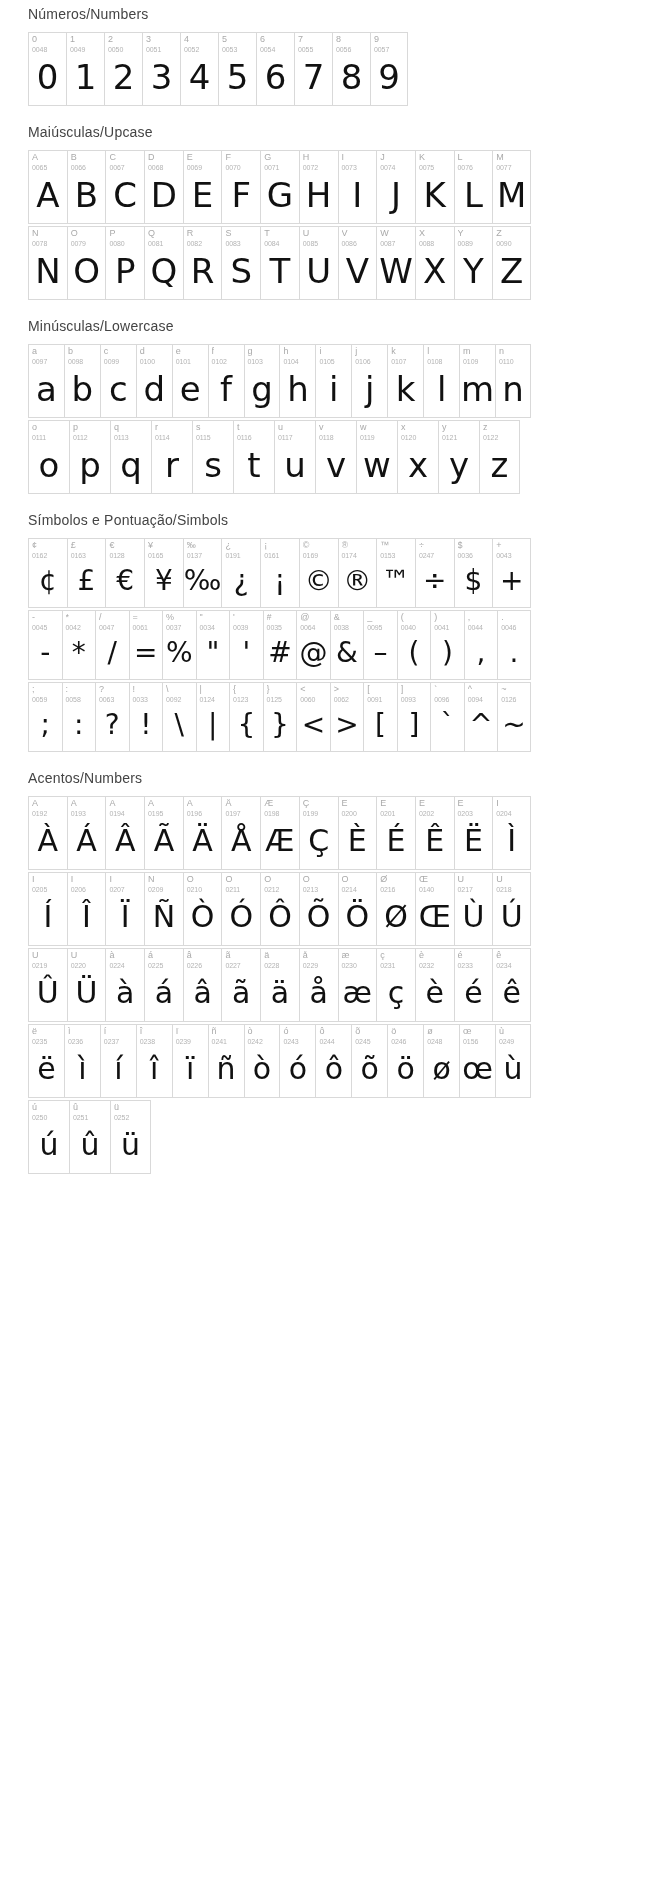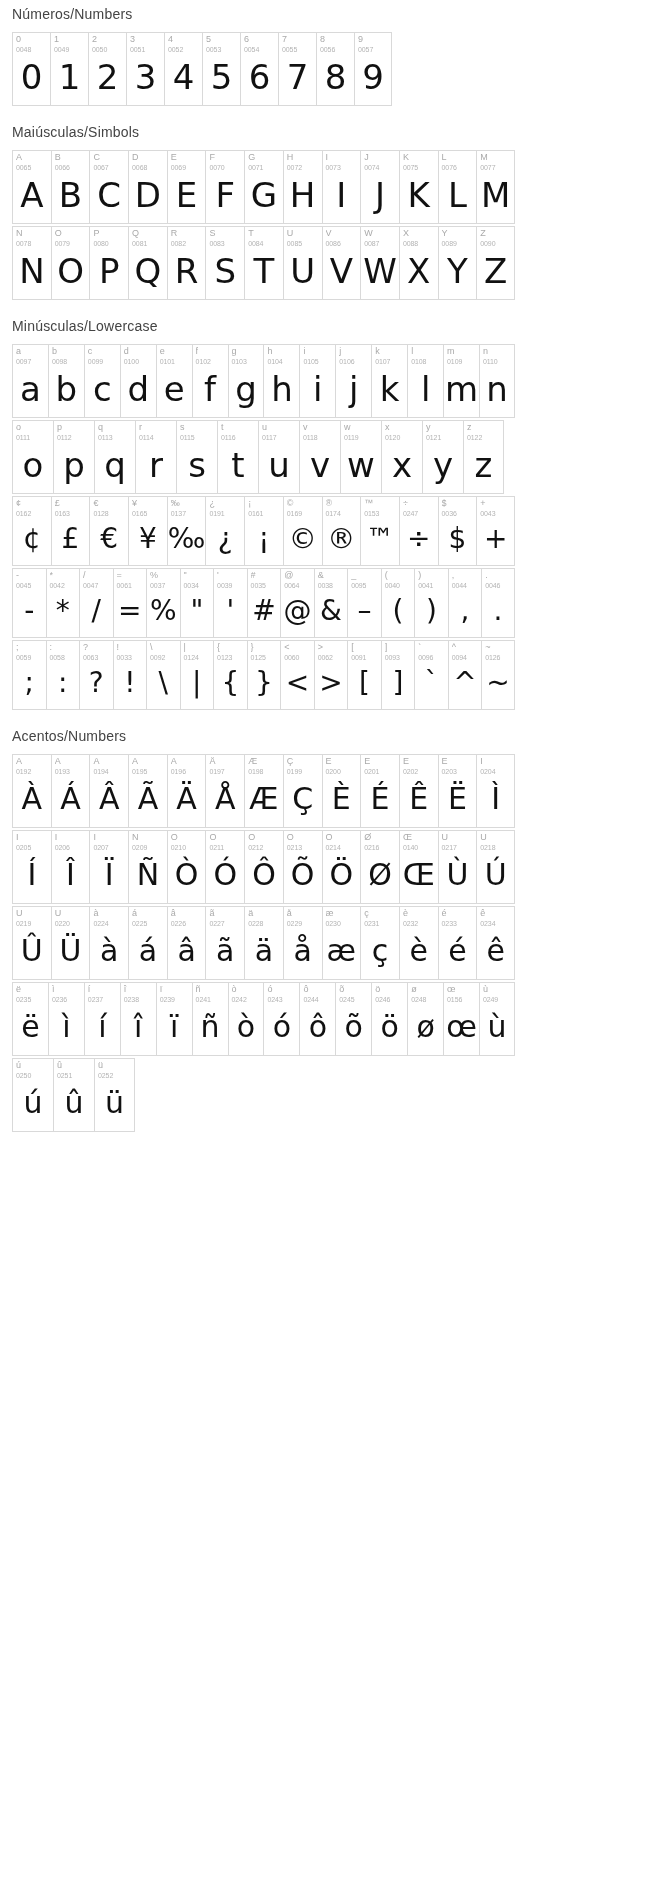--- a/index.html
+++ b/index.html
@@ -9,20 +9,21 @@
     width: 661px;
   }
   body {
     font-family: "Liberation Sans", sans-serif;
     color: #222;
   }
   .page {
     width: 527px;
     box-sizing: border-box;
     padding: 0 12px 20px 12px;
+    margin-left: 16px;
   }
   .section-title {
     font-size: 14px;
     color: #444;
     font-weight: 400;
     margin: 18px 0 10px 0;
     letter-spacing: 0.2px;
   }
   .section-title.first { margin-top: 6px; }
 
@@ -155,21 +156,21 @@
         <div class="glyph">8</div>
       </div>
       <div class="cell w-num">
         <div class="meta">
           <div class="ch-small">9</div>
           <div class="code">0057</div>
         </div>
         <div class="glyph">9</div>
       </div>
     </div>
-    <div class="section-title">Maiúsculas/Simbols</div>
+    <div class="section-title">Maiúsculas/Upcase</div>
     <div class="row ">
       <div class="cell w-up">
         <div class="meta">
           <div class="ch-small">A</div>
           <div class="code">0065</div>
         </div>
         <div class="glyph">A</div>
       </div>
       <div class="cell w-up">
         <div class="meta">
@@ -529,20 +530,21 @@
         <div class="glyph">y</div>
       </div>
       <div class="cell w-low">
         <div class="meta">
           <div class="ch-small">z</div>
           <div class="code">0122</div>
         </div>
         <div class="glyph">z</div>
       </div>
     </div>
+    <div class="section-title">Símbolos e Pontuação/Simbols</div>
     <div class="row sym-row">
       <div class="cell w-sym">
         <div class="meta">
           <div class="ch-small">¢</div>
           <div class="code">0162</div>
         </div>
         <div class="glyph">¢</div>
       </div>
       <div class="cell w-sym">
         <div class="meta">

